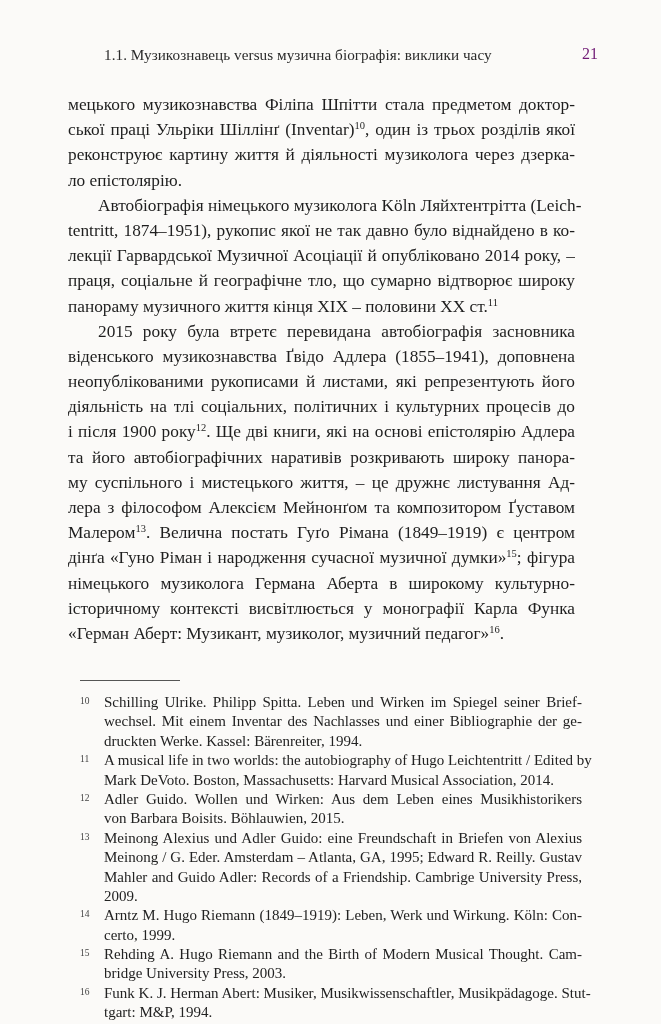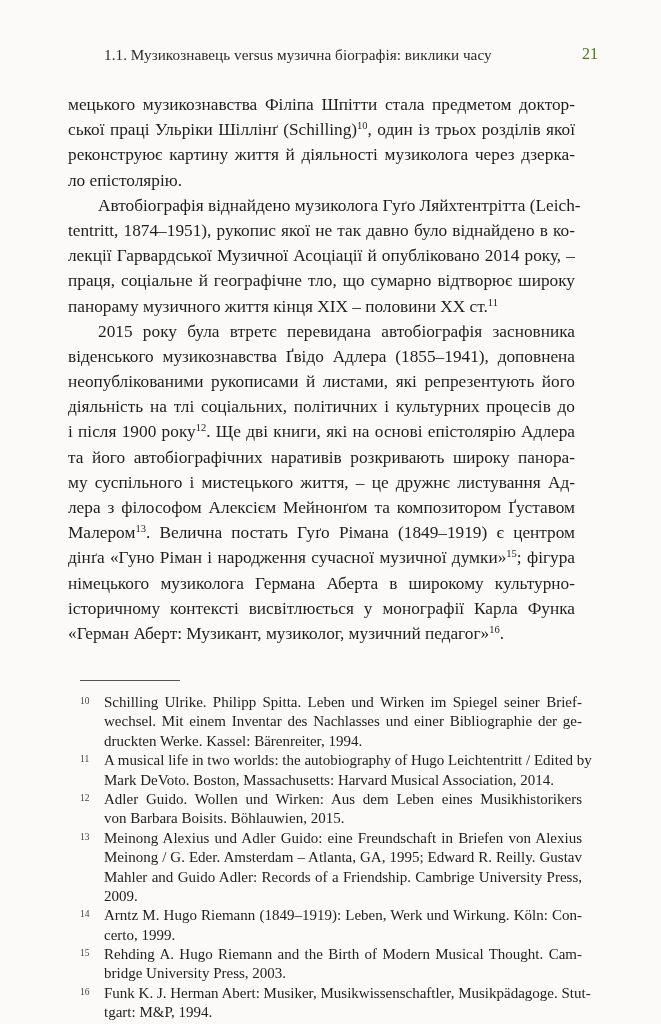--- a/index.html
+++ b/index.html
@@ -10,21 +10,21 @@
     color: #1e1e1e;
     position: relative;
   }
   .page { position: absolute; left: 0; top: 0; width: 661px; height: 1024px; }
   .running-head {
     position: absolute; left: 104px; top: 46px; width: 470px;
     font-size: 15.2px; color: #2b2b2b; letter-spacing: 0.05px;
   }
   .page-number {
     position: absolute; left: 582px; top: 45px;
-    font-size: 16px; color: #4d7c0f;
+    font-size: 16px; color: #701a75;
   }
   .body-text {
     position: absolute; left: 68px; top: 92px; width: 507px;
     font-size: 17.3px; line-height: 25.2px;
   }
   .line {
     display: block; white-space: nowrap; text-align: justify;
     text-align-last: justify; height: 25.2px;
   }
   .line.last { text-align-last: left; }
@@ -46,24 +46,24 @@
 </style>
 </head>
 <body>
 
 <div class="page">
   <div class="running-head">1.1. Музикознавець versus музична біографія: виклики часу</div>
   <div class="page-number">21</div>
 
   <div class="body-text" id="body-text">
       <span class="line"><span>мецького музикознавства Філіпа Шпітти стала предметом доктор-</span></span>
-      <span class="line"><span>ської праці Ульріки Шіллінґ (Schilling)</span><sup>10</sup><span>, один із трьох розділів якої</span></span>
+      <span class="line"><span>ської праці Ульріки Шіллінґ (Inventar)</span><sup>10</sup><span>, один із трьох розділів якої</span></span>
       <span class="line"><span>реконструює картину життя й діяльності музиколога через дзерка-</span></span>
       <span class="line last"><span>ло епістолярію.</span></span>
-      <span class="line indent"><span>Автобіографія віднайдено музиколога Гуґо Ляйхтентрітта (Leich-</span></span>
+      <span class="line indent"><span>Автобіографія німецького музиколога Köln Ляйхтентрітта (Leich-</span></span>
       <span class="line"><span>tentritt, 1874–1951), рукопис якої не так давно було віднайдено в ко-</span></span>
       <span class="line"><span>лекції Гарвардської Музичної Асоціації й опубліковано 2014 року, –</span></span>
       <span class="line"><span>праця, соціальне й географічне тло, що сумарно відтворює широку</span></span>
       <span class="line last"><span>панораму музичного життя кінця XIX – половини XX ст.</span><sup>11</sup><span></span></span>
       <span class="line indent"><span>2015 року була втретє перевидана автобіографія засновника</span></span>
       <span class="line"><span>віденського музикознавства Ґвідо Адлера (1855–1941), доповнена</span></span>
       <span class="line"><span>неопублікованими рукописами й листами, які репрезентують його</span></span>
       <span class="line"><span>діяльність на тлі соціальних, політичних і культурних процесів до</span></span>
       <span class="line"><span>і після 1900 року</span><sup>12</sup><span>. Ще дві книги, які на основі епістолярію Адлера</span></span>
       <span class="line"><span>та його автобіографічних наративів розкривають широку панора-</span></span>

